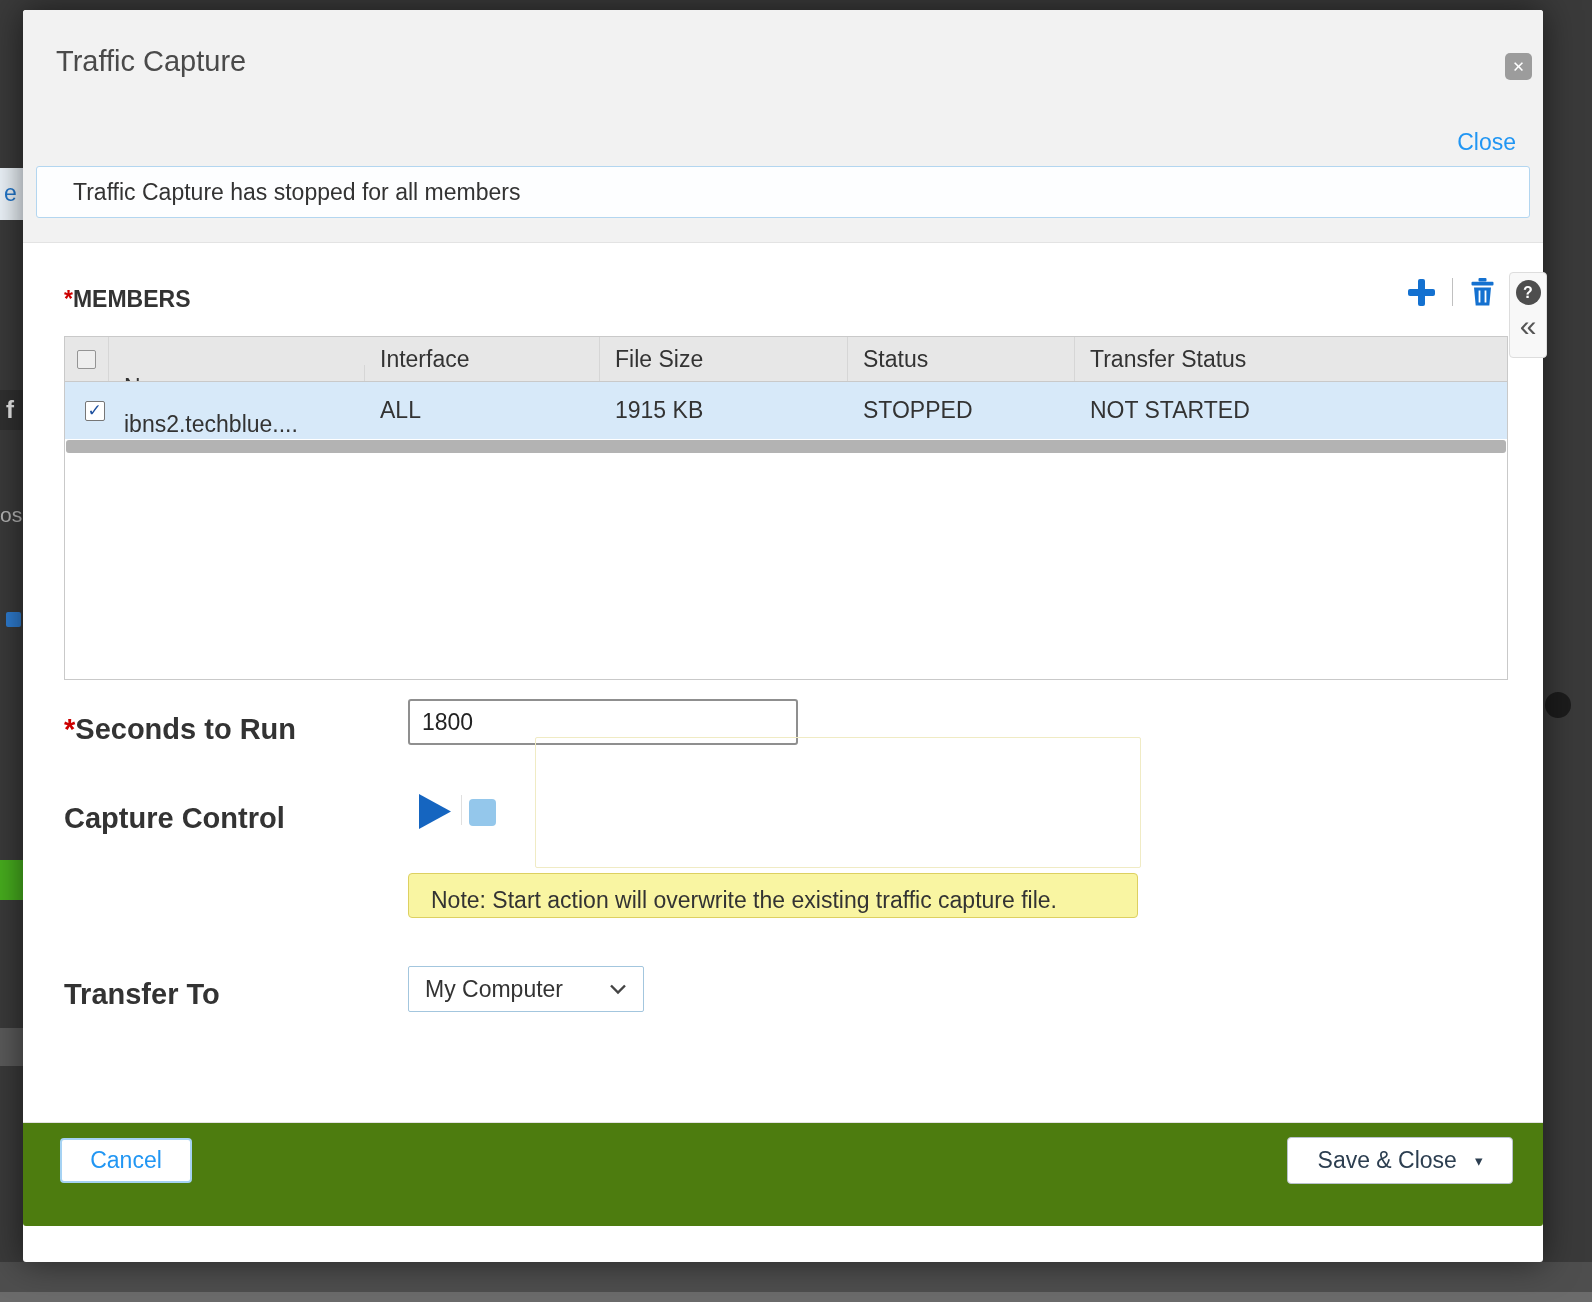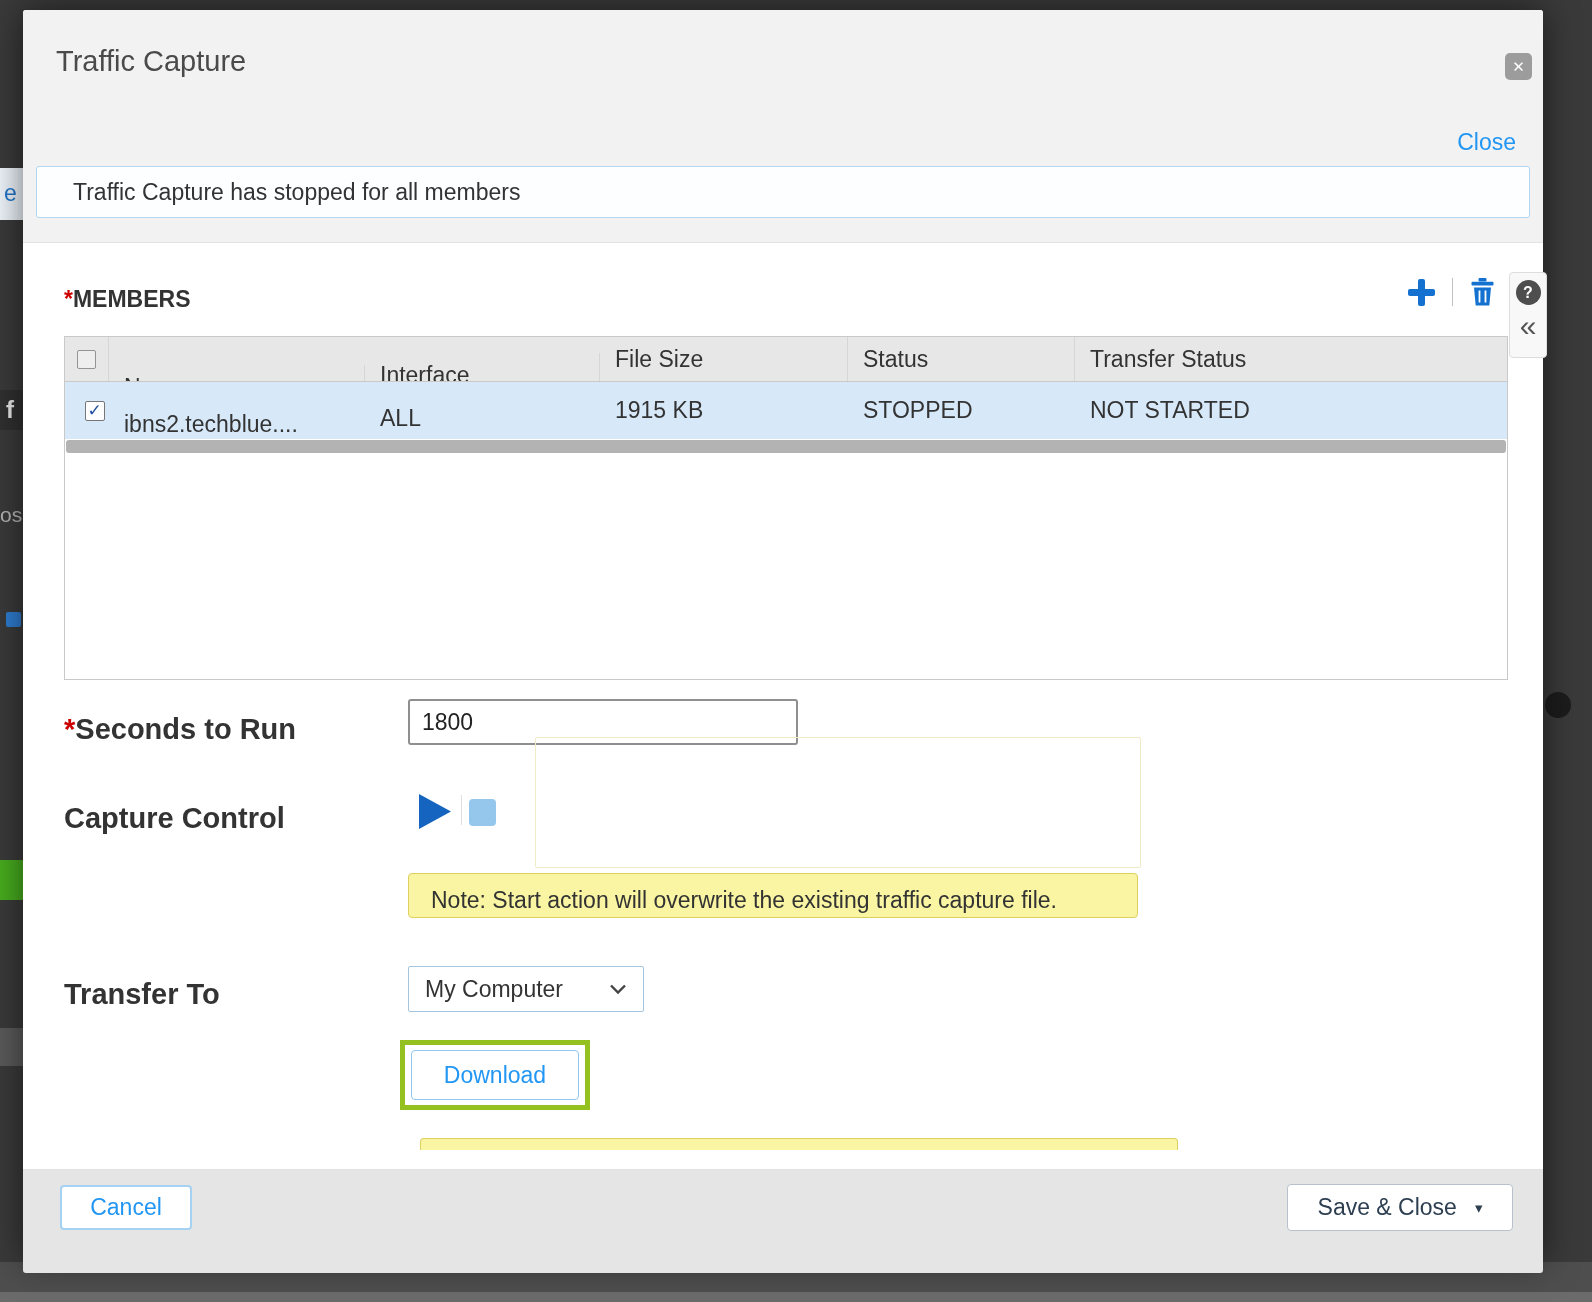--- a/index.html
+++ b/index.html
@@ -78,21 +78,21 @@
     border:1px solid #c9c9c9; background:#fff;
   }
   .thead { display:flex; height:45px; background:#e7e7e7; border-bottom:1px solid #c9c9c9; }
   .th {
     font-size:23px; color:#333; line-height:44px; padding-left:15px;
     border-right:1px solid #d6d6d6; flex:none; overflow:hidden; white-space:nowrap; cursor:pointer;
   }
   .th:last-child { border-right:none; flex:1; }
   .col-cb   { width:44px; display:flex; align-items:center; justify-content:center; padding-left:0; }
   .col-name { width:256px;margin-top:28px; }
-  .col-if   { width:235px;margin-top:16px; }
+  .col-if   { width:235px; }
   .col-fs   { width:248px; }
   .col-st   { width:227px; }
 
   .hdr-checkbox { width:19px; height:19px; border:1px solid #949494; background:#eeeeee; border-radius:2px; cursor:pointer; }
 
   .trow { display:flex; height:57px; background:#d7e9f9; align-items:center; cursor:pointer; }
   .td { font-size:23px; color:#333; padding-left:15px; flex:none; overflow:hidden; white-space:nowrap; }
   .td:last-child { flex:1; }
   .row-checkbox {
     width:20px; height:20px; border:1px solid #767676; background:#ffffff; border-radius:2px;
@@ -150,22 +150,22 @@
     color:#2196f3; font-size:23px; line-height:48px; text-align:center; cursor:pointer;
   }
 
   .note-sliver {
     position:absolute; left:397px; top:1128px; width:758px; height:12px;
     background:#f9f5a2; border:1px solid #ddd061; border-bottom:none; border-radius:4px 4px 0 0;
   }
 
   
   .modal-footer {
-    position:absolute; left:0; top:1159px; width:100%; height:104px;
-    background:#e5e5e5; border-top:1px solid #e2e2e2; border-radius:0 0 3px 3px;
+    position:absolute; left:0; top:1112px; width:100%; height:104px;
+    background:#4d7c0f; border-top:1px solid #e2e2e2; border-radius:0 0 3px 3px;
   }
   .cancel-button {
     position:absolute; left:37px; top:15px; width:132px; height:45px;
     background:#fff; border:2px solid #a5d2f3; border-radius:4px;
     color:#2196f3; font-size:23px; line-height:41px; text-align:center; cursor:pointer;
   }
   .save-close-button {
     position:absolute; right:30px; top:14px; width:226px; height:47px;
     background:#fff; border:1px solid #b9c2cc; border-radius:4px;
     color:#2c3e50; font-size:23px; display:flex; align-items:center; justify-content:center; gap:18px; cursor:pointer;
@@ -269,23 +269,20 @@
     <div class="note-box">Note: Start action will overwrite the existing traffic capture file.</div>
 
     <div class="field-label lbl-transfer">Transfer To</div>
     <div class="transfer-select">
       <span>My Computer</span>
       <svg width="18" height="12" viewBox="0 0 18 12">
         <polyline points="2,2.5 9,9.5 16,2.5" fill="none" stroke="#444" stroke-width="2.4"></polyline>
       </svg>
     </div>
 
-    <div class="download-highlight">
-      <div class="download-button">Download</div>
-    </div>
 
     <div class="note-sliver"></div>
 
     <div class="modal-footer">
       <div class="cancel-button">Cancel</div>
       <div class="save-close-button">
         <span>Save &amp; Close</span>
         <span class="save-caret">▾</span>
       </div>
     </div>

